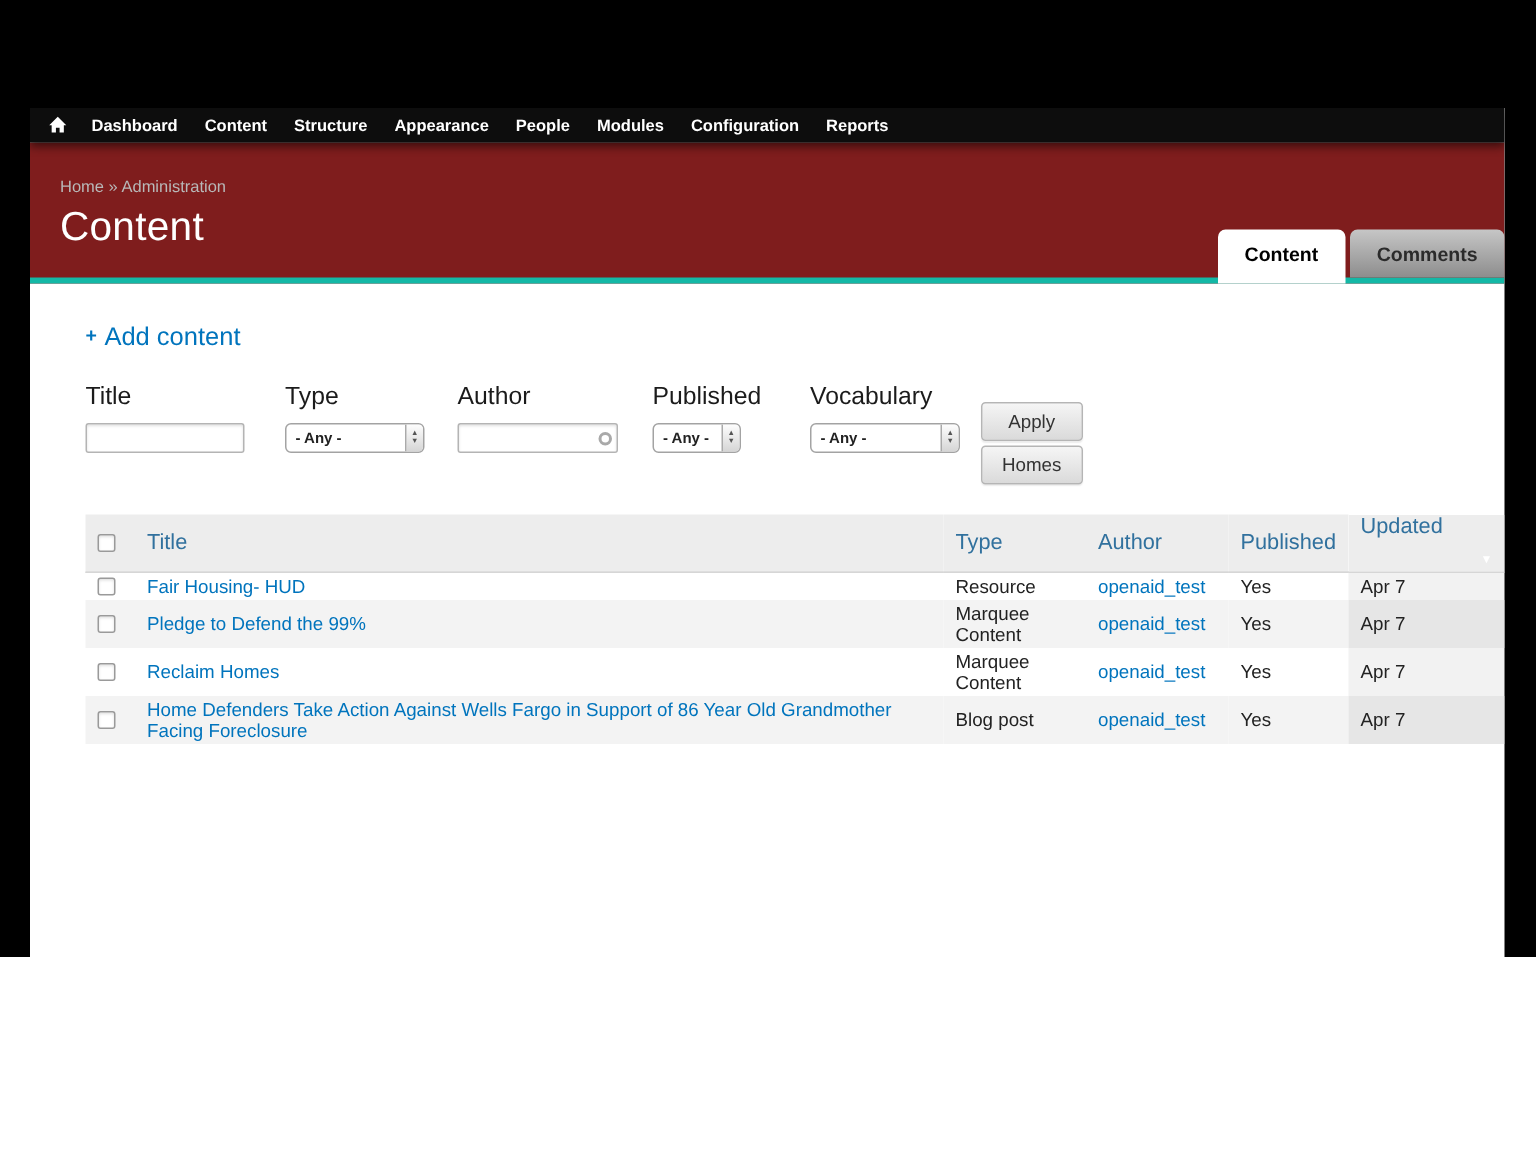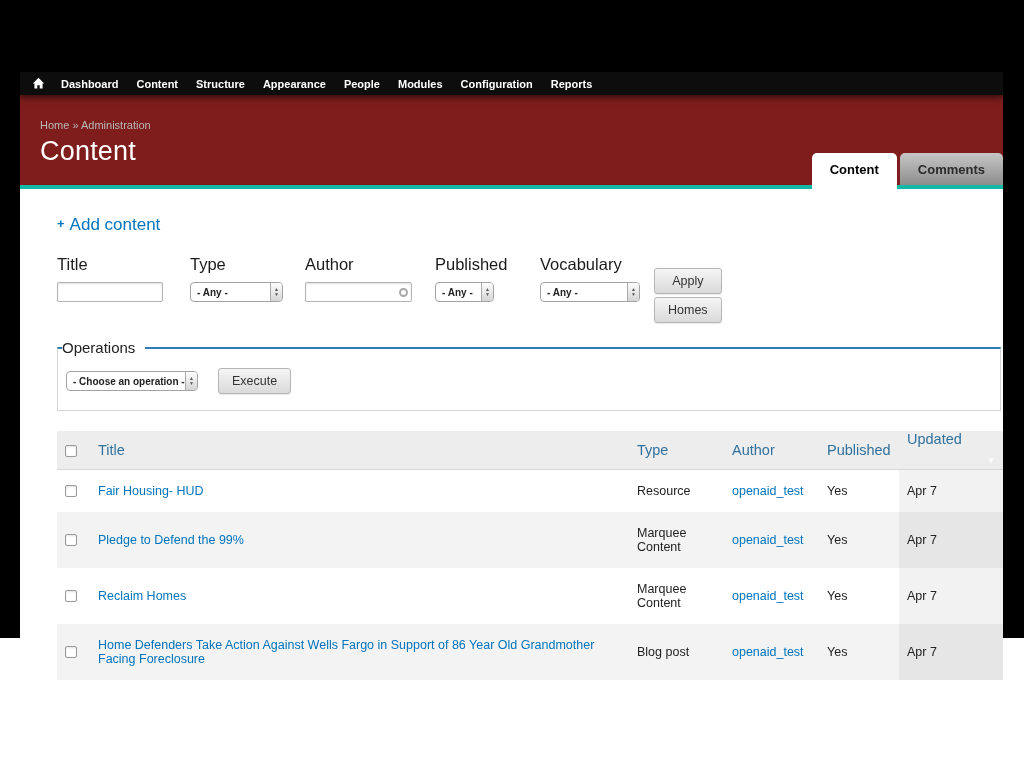--- a/index.html
+++ b/index.html
@@ -90,21 +90,21 @@
     background:#ededed; text-align:left; font-weight:400; font-size:14.5px;
     color:#31719e; padding:0 8px; height:38px; border-bottom:1px solid #d6d6d6; cursor:pointer;
   }
   .col-check { width:33px; }
   th.col-check, td.col-check { padding:0 0 0 12px; }
   th.col-updated {
     background:#1f73b2; color:#fff; position:relative; vertical-align:top;
     padding-top:8px; font-size:15px; border-bottom:1px solid #1f73b2;
   }
   .sort-arrow { position:absolute; right:8px; bottom:4px; font-size:8px; color:#fff; }
-  .content-table tbody td { font-size:12.5px; color:#222; padding:14px 8px; vertical-align:middle; }
+  .content-table tbody td { font-size:12.5px; color:#222; padding:2px 8px; vertical-align:middle; }
   .content-table tbody tr:nth-child(even) { background:#f3f3f3; }
   td.col-updated { background:rgba(15,15,15,.055); }
   .title-link, .author-link { color:#0074bd; text-decoration:none; cursor:pointer; }
   .checkbox {
     display:inline-block; width:12px; height:12px; border:1px solid #9a9a9a; border-radius:2px;
     background:#fff; box-shadow:inset 0 1px 2px rgba(0,0,0,.12); cursor:pointer; vertical-align:middle;
   }
 </style>
 </head>
 <body>
@@ -187,33 +187,20 @@
               <span>▼</span>
             </span>
         </span>
       </div>
       <div class="filter-buttons">
         <button class="btn">Apply</button>
         <button class="btn">Homes</button>
       </div>
     </div>
 
-    <fieldset class="operations">
-      <legend>Operations</legend>
-      <div class="op-row">
-        <span class="fake-select w-op">
-          <span class="sel-text">- Choose an operation -</span>
-          <span class="stepper">
-              <span>▲</span>
-              <span>▼</span>
-            </span>
-        </span>
-        <button class="btn">Execute</button>
-      </div>
-    </fieldset>
 
     <table class="content-table">
       <colgroup>
         <col style="width:33px">
           <col>
           <col style="width:95px">
           <col style="width:95px">
           <col style="width:80px">
           <col style="width:104px">
       </colgroup>

